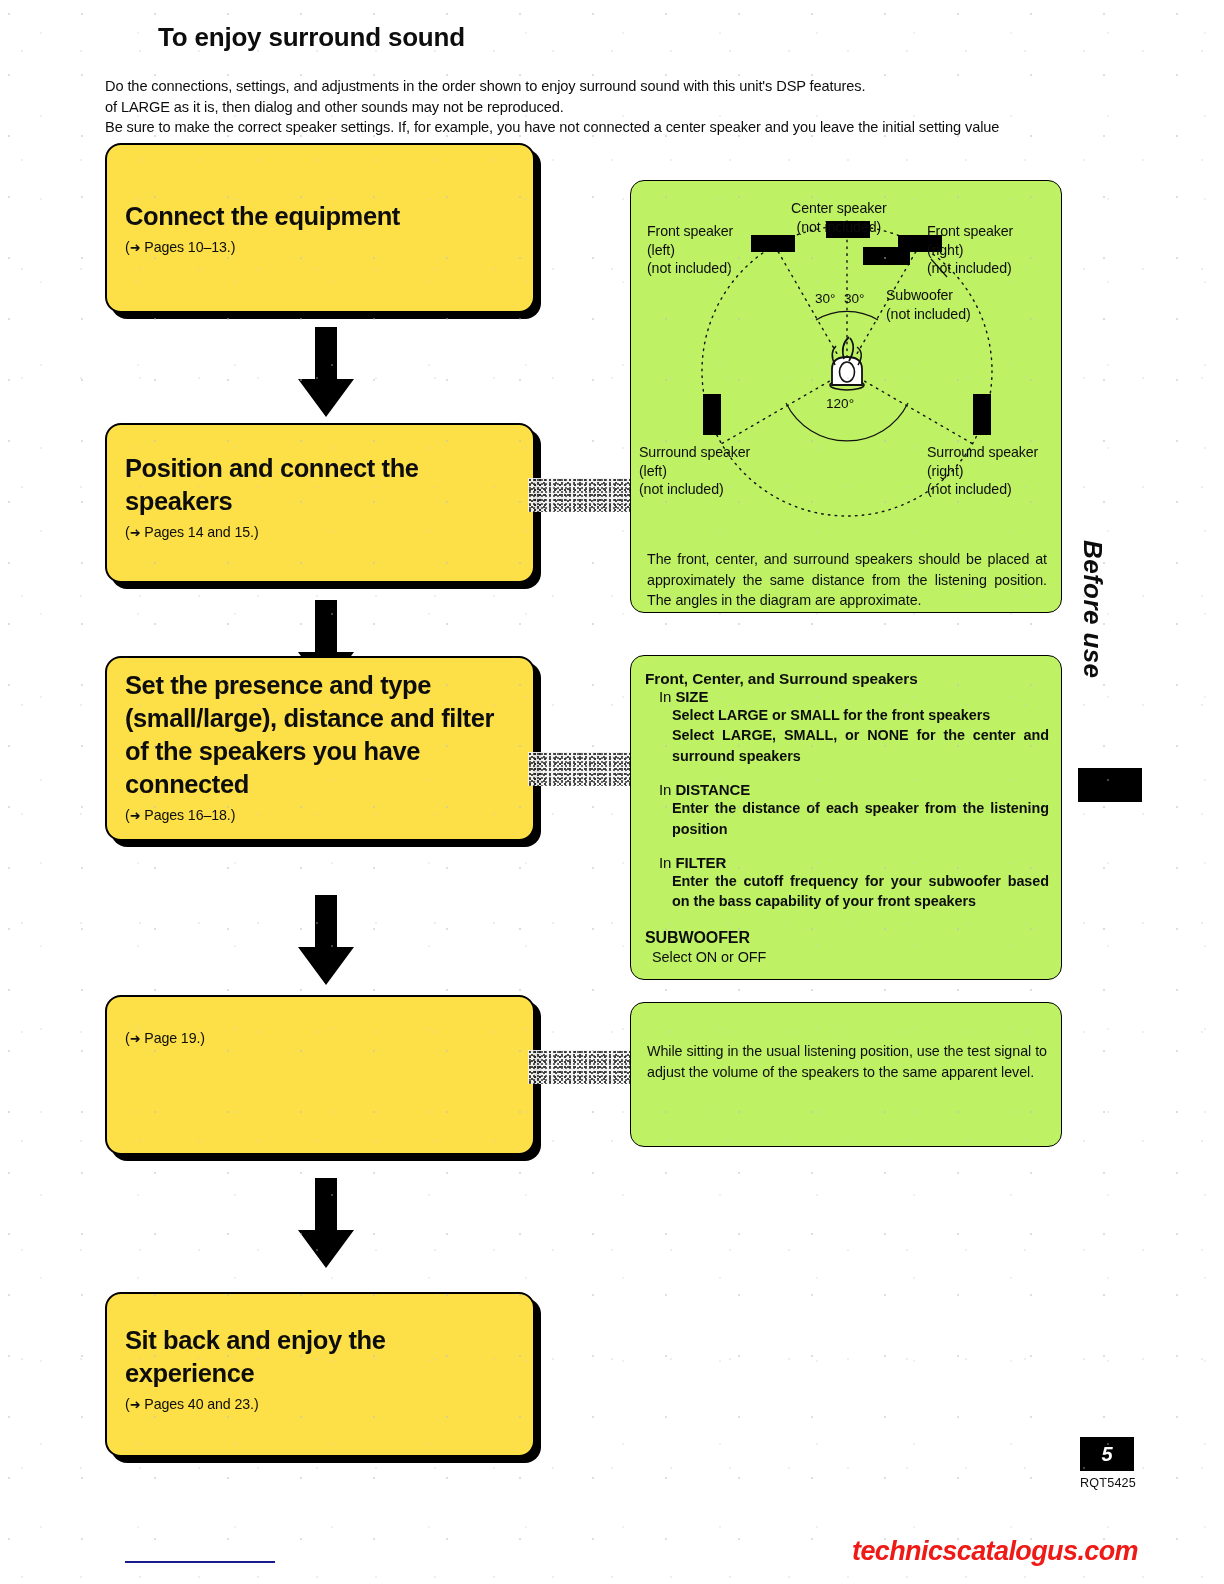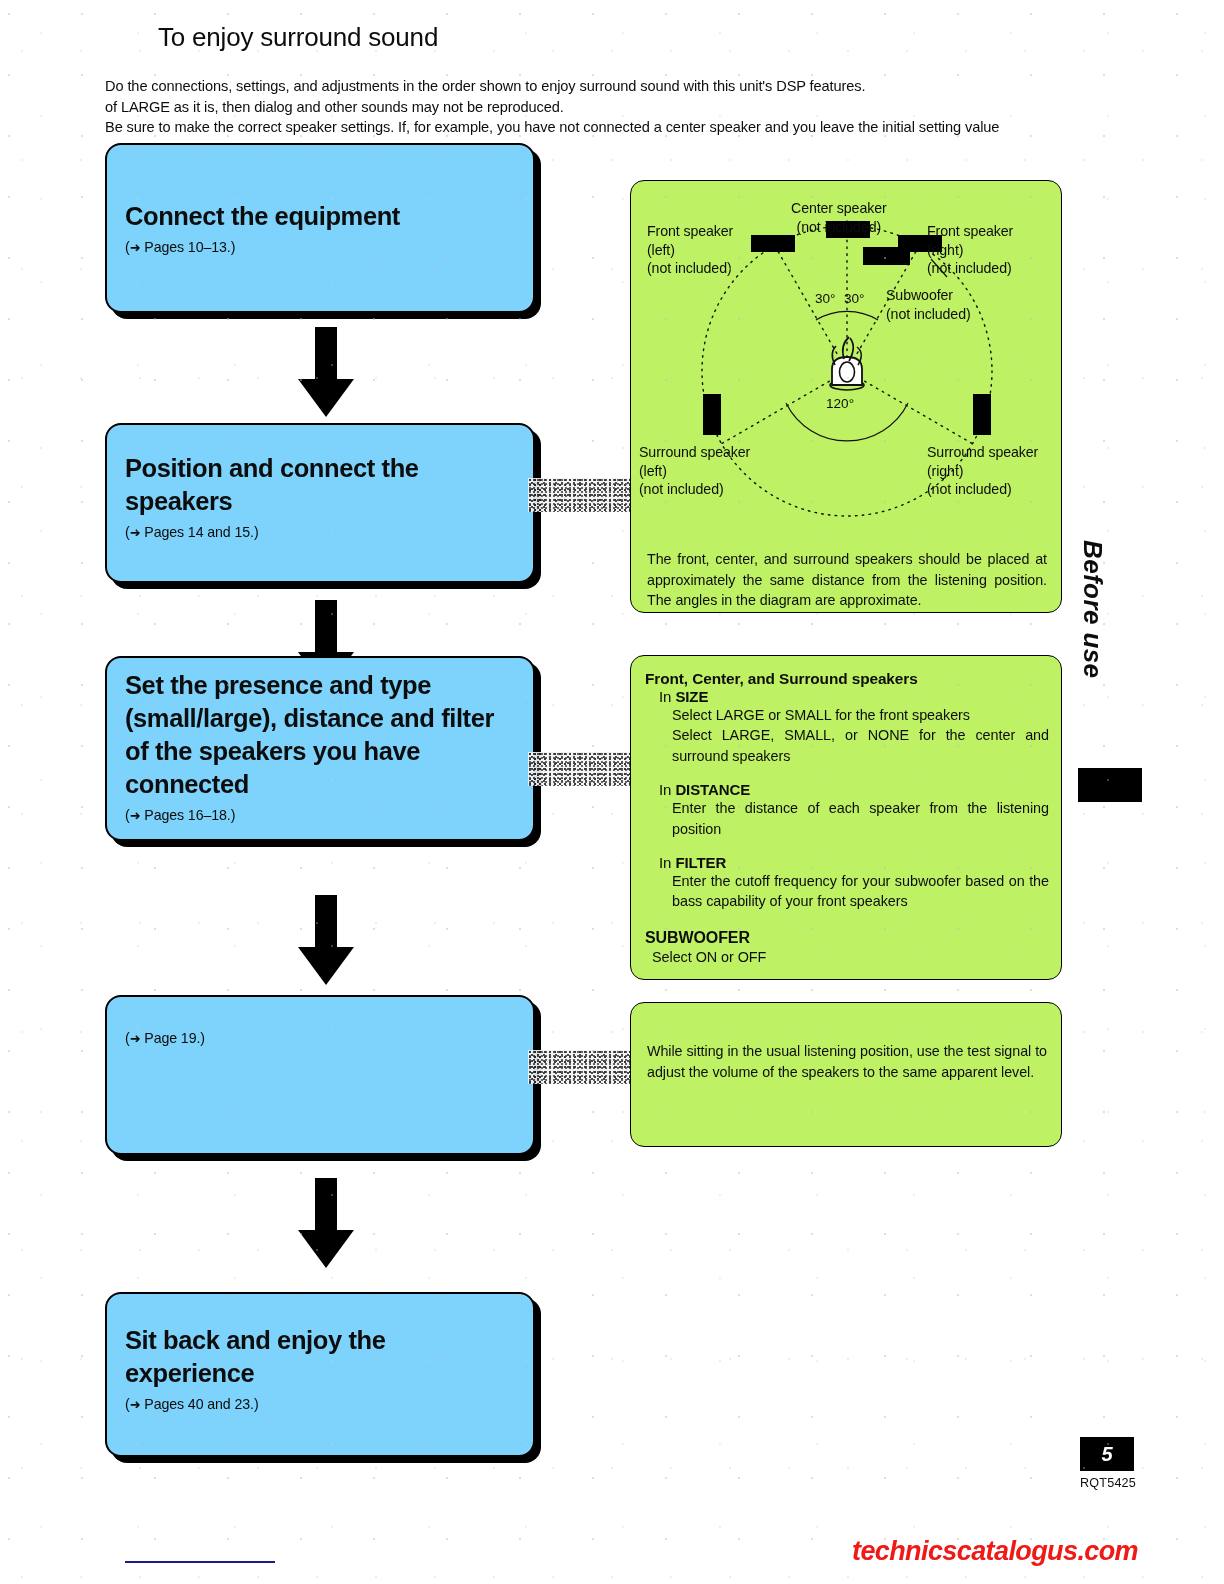--- a/index.html
+++ b/index.html
@@ -7,32 +7,32 @@
     width:1224px;height:1584px;position:relative;overflow:hidden;
     font-family:"Liberation Sans","DejaVu Sans",sans-serif;
     color:#0d0d0d;
     -webkit-font-smoothing:antialiased;
   }
   .page{position:absolute;inset:0;}
 
   
   #page-title{
     position:absolute;left:158px;top:22px;
-    font-size:26px;font-weight:normal;letter-spacing:-.2px;
+    font-size:26px;font-weight:bold;letter-spacing:-.2px;
   }
   #intro{
     position:absolute;left:105px;top:76px;width:960px;
     font-size:14.6px;line-height:20.6px;letter-spacing:-.1px;
   }
   #intro div{white-space:nowrap;}
 
   
   .flowbox{
     position:absolute;left:105px;width:430px;
-    border:2.4px solid #000;border-radius:16px;background:#7dd3fc;
+    border:2.4px solid #000;border-radius:16px;background:#fde047;
     box-shadow:6px 6px 0 0 #000;
     box-sizing:border-box;
   }
   .flowbox .fb-inner{
     position:absolute;left:0;right:0;
     padding:0 18px;
   }
   .fb-title{
     font-size:25.5px;font-weight:bold;line-height:33px;letter-spacing:-.4px;
   }
@@ -107,21 +107,21 @@
   .ang{position:absolute;font-size:13.6px;font-weight:400;}
   #ang-l30{left:184px;top:110px;}
   #ang-r30{left:213px;top:110px;}
   #ang-120{left:195px;top:215px;}
 
   
   #settings-body{position:absolute;left:14px;right:12px;top:14px;}
   .s-h1{font-size:15.4px;font-weight:bold;letter-spacing:-.1px;}
   .s-h2{font-size:15px;font-weight:bold;margin-left:14px;letter-spacing:-.1px;}
   .s-h2 .lead{font-weight:normal;}
-  .s-p{font-size:14.4px;line-height:20.4px;margin-left:27px;text-align:justify;letter-spacing:-.05px;}
+  .s-p{font-size:14.4px;line-height:20.4px;margin-left:27px;text-align:justify;letter-spacing:-.05px;font-weight:bold;}
   .s-p.nowrap{text-align:left;white-space:nowrap;}
   .s-gap{height:15px;}
   .s-h3{font-size:16px;font-weight:bold;letter-spacing:-.1px;margin-top:2px;}
   .s-p0{font-size:14.4px;line-height:20.4px;margin-left:7px;letter-spacing:-.05px;}
 
   
   #side-tab{
     position:absolute;left:1075px;top:540px;width:40px;height:230px;
   }
   #side-tab span{

